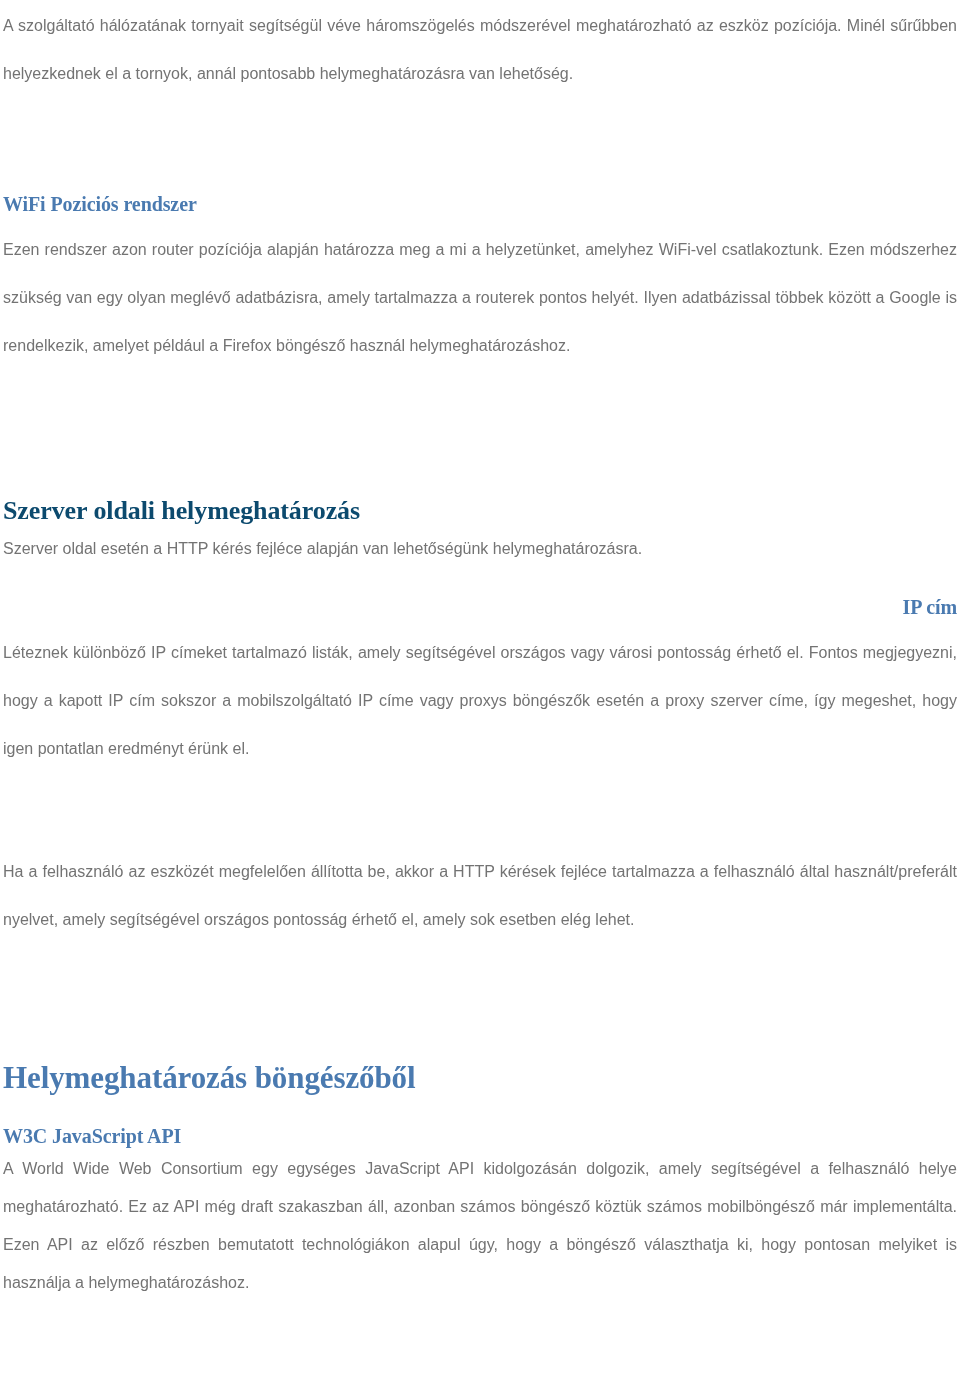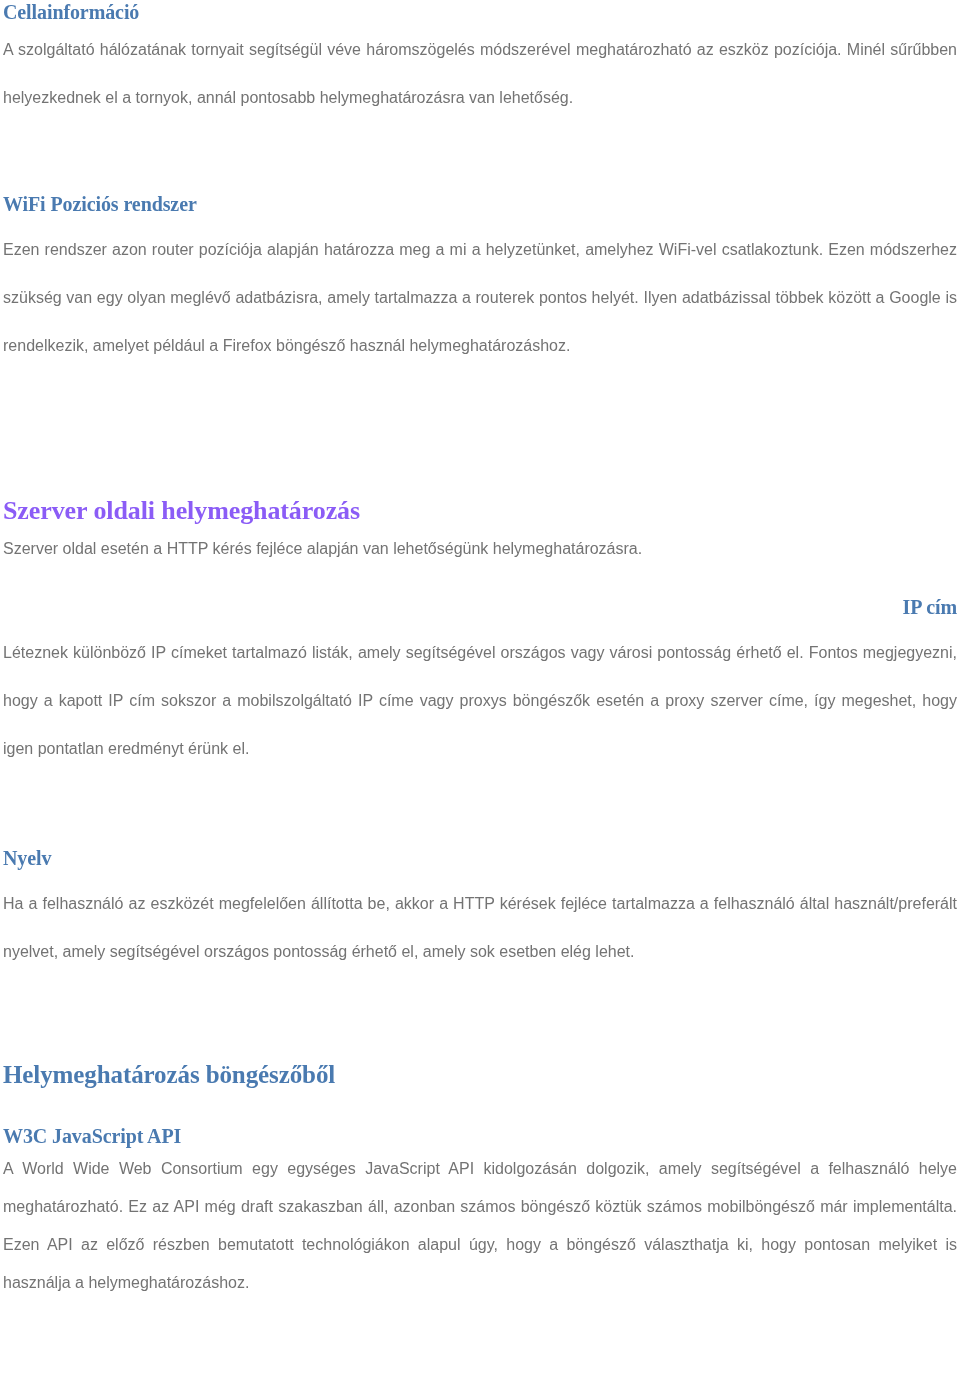--- a/index.html
+++ b/index.html
@@ -23,30 +23,30 @@
     box-sizing: border-box;
     padding: 0 2px 0 3px;
     position: relative;
   }
 
   
   .h1 {
     font-family: "Liberation Serif", "DejaVu Serif", serif;
     font-weight: bold;
     color: #4a7ab0;
-    font-size: 25px;
+    font-size: 31px;
     line-height: 1.0;
     margin: 0;
     letter-spacing: -0.1px;
   }
 
   .h2 {
     font-family: "Liberation Serif", "DejaVu Serif", serif;
     font-weight: bold;
-    color: #8b5cf6;
+    color: #0c4a6e;
     font-size: 26px;
     line-height: 1.0;
     margin: 0;
     letter-spacing: -0.1px;
   }
 
   .h3 {
     font-family: "Liberation Serif", "DejaVu Serif", serif;
     font-weight: bold;
     color: #4a7ab0;
@@ -95,41 +95,39 @@
 
   .blk-w3c            { position: absolute; top: 1126px; left: 3px; width: 954px; }
   .blk-w3c .h3        { margin-bottom: 4px; }
 </style>
 </head>
 <body>
 
 <div class="page">
 
   <section class="blk-cellainfo">
-    <h3 class="h3">Cellainformáció</h3>
     <p class="para para-loose">A szolgáltató hálózatának tornyait segítségül véve háromszögelés módszerével meghatározható az eszköz pozíciója. Minél sűrűbben helyezkednek el a tornyok, annál pontosabb helymeghatározásra van lehetőség.</p>
   </section>
 
   <section class="blk-wifi">
     <h3 class="h3">WiFi Poziciós rendszer</h3>
     <p class="para para-loose">Ezen rendszer azon router pozíciója alapján határozza meg a mi a helyzetünket, amelyhez WiFi-vel csatlakoztunk. Ezen módszerhez szükség van egy olyan meglévő adatbázisra, amely tartalmazza a routerek pontos helyét. Ilyen adatbázissal többek között a Google is rendelkezik, amelyet például a Firefox böngésző használ helymeghatározáshoz.</p>
   </section>
 
   <section class="blk-szerver">
     <h2 class="h2">Szerver oldali helymeghatározás</h2>
     <p class="para para-tight">Szerver oldal esetén a HTTP kérés fejléce alapján van lehetőségünk helymeghatározásra.</p>
   </section>
 
   <section class="blk-ipcim">
     <h3 class="h3">IP cím</h3>
     <p class="para para-loose">Léteznek különböző IP címeket tartalmazó listák, amely segítségével országos vagy városi pontosság érhető el. Fontos megjegyezni, hogy a kapott IP cím sokszor a mobilszolgáltató IP címe vagy proxys böngészők esetén a proxy szerver címe, így megeshet, hogy igen pontatlan eredményt érünk el.</p>
   </section>
 
   <section class="blk-nyelv">
-    <h3 class="h3">Nyelv</h3>
     <p class="para para-loose">Ha a felhasználó az eszközét megfelelően állította be, akkor a HTTP kérések fejléce tartalmazza a felhasználó által használt/preferált nyelvet, amely segítségével országos pontosság érhető el, amely sok esetben elég lehet.</p>
   </section>
 
   <section class="blk-bongeszo">
     <h1 class="h1">Helymeghatározás böngészőből</h1>
   </section>
 
   <section class="blk-w3c">
     <h3 class="h3">W3C JavaScript API</h3>
     <p class="para para-tight">A World Wide Web Consortium egy egységes JavaScript API kidolgozásán dolgozik, amely segítségével a felhasználó helye meghatározható. Ez az API még draft szakaszban áll, azonban számos böngésző köztük számos mobilböngésző már implementálta. Ezen API az előző részben bemutatott technológiákon alapul úgy, hogy a böngésző választhatja ki, hogy pontosan melyiket is használja a helymeghatározáshoz.</p>

